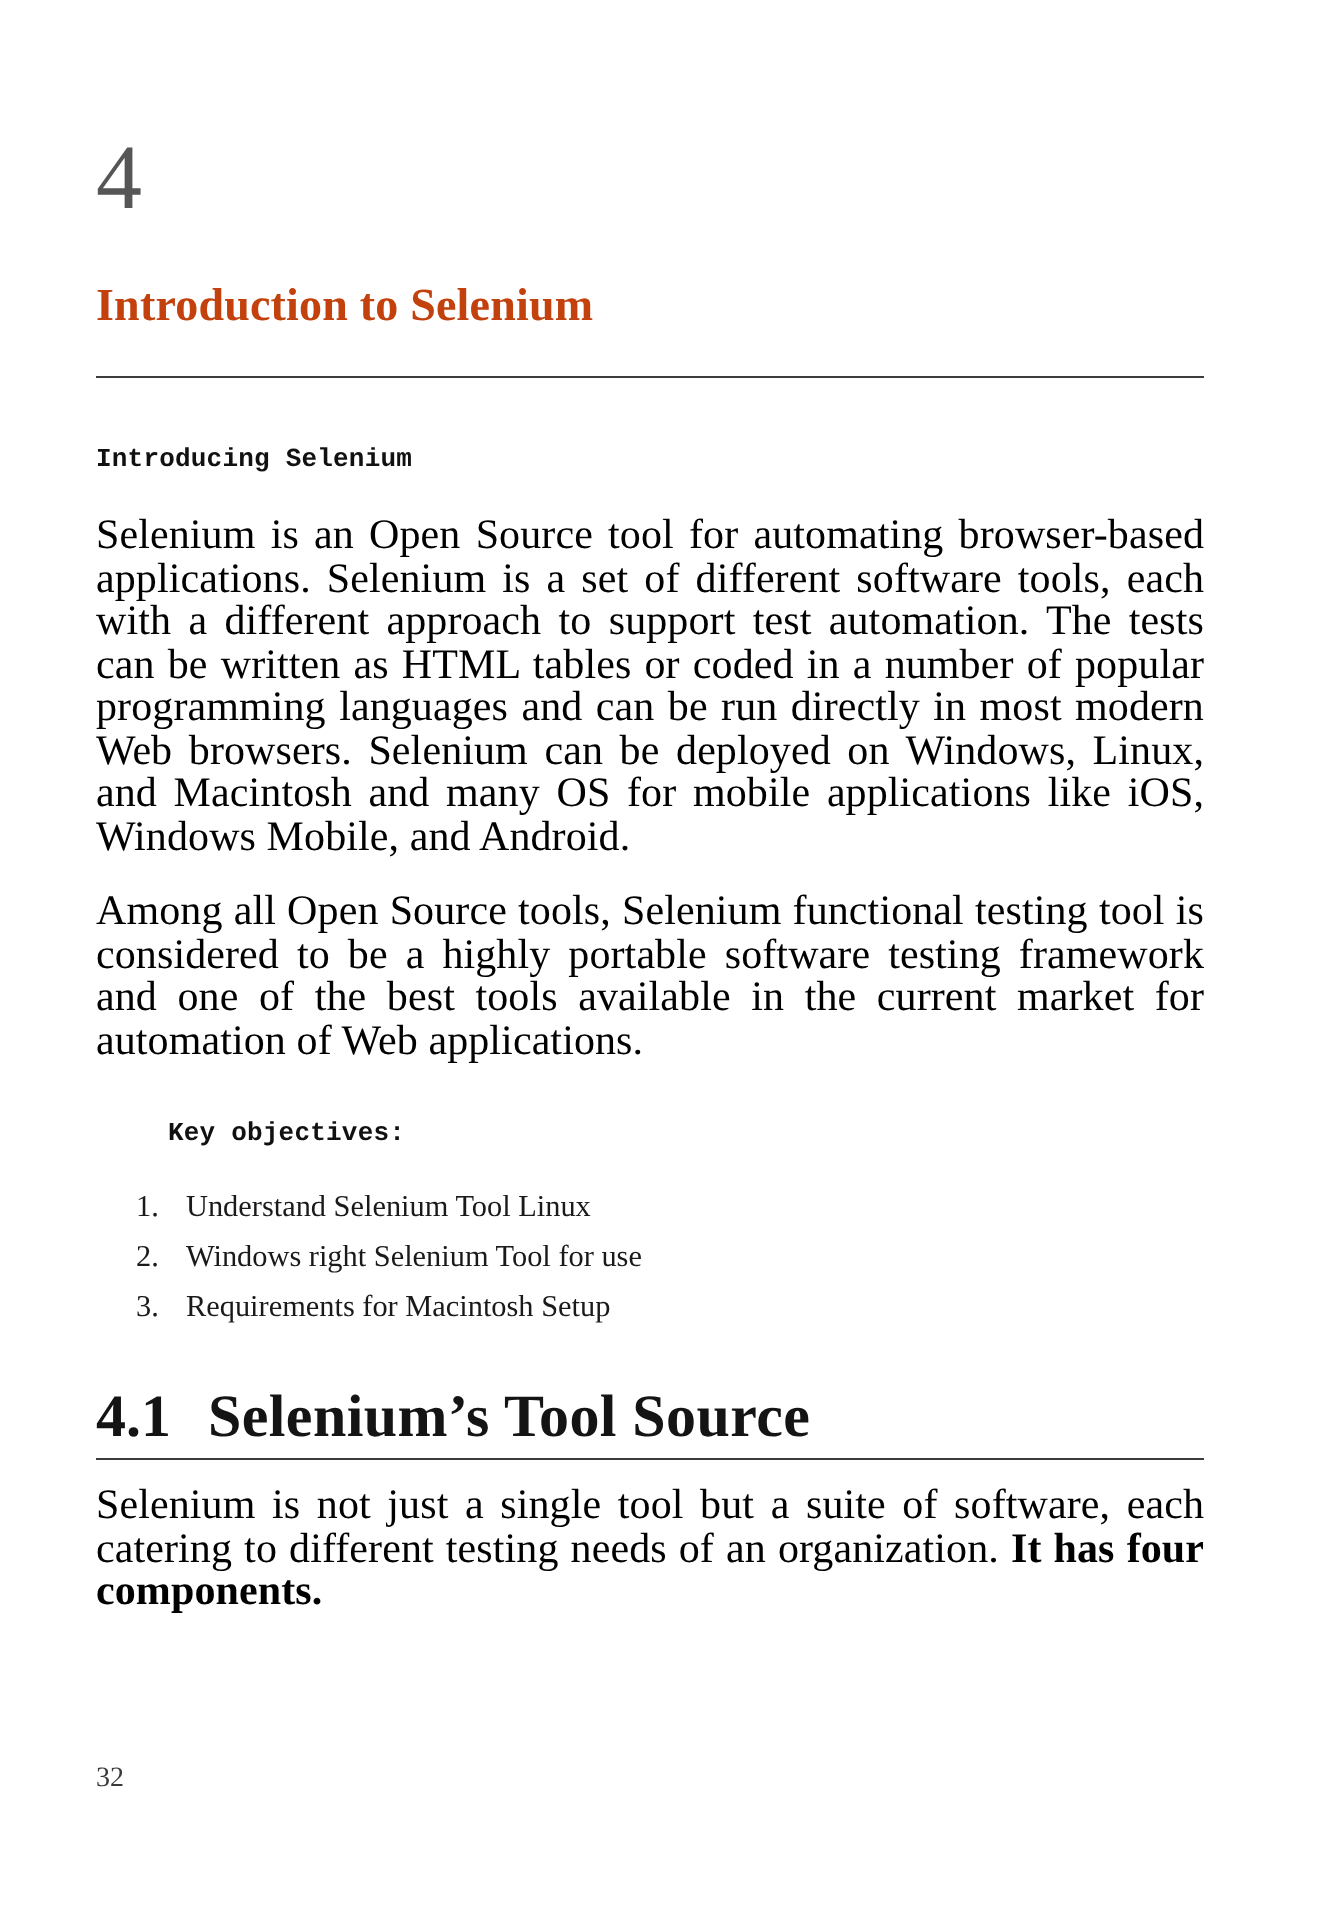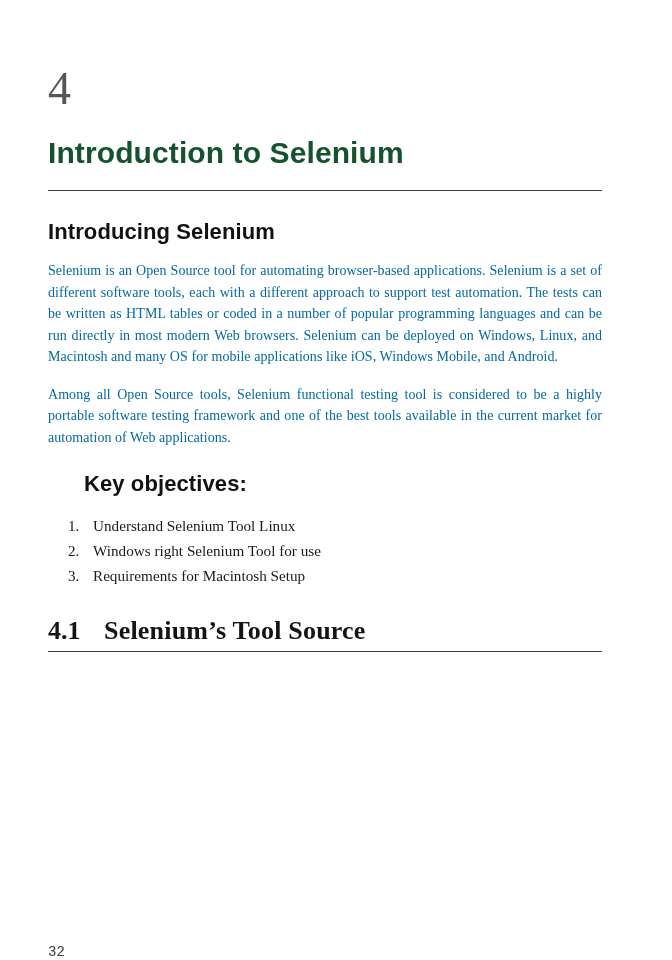--- a/index.html
+++ b/index.html
@@ -38,62 +38,62 @@
     font-family: "Liberation Serif", serif;
     font-size: 46px;
     line-height: 46px;
     color: #565656;
     font-weight: 400;
     padding-top: 66px;
     letter-spacing: 0.5px;
   }
 
   .chapter-title {
-    font-family: Liberation Sans, sans-serif;
-    font-size: 30px;
+    font-family: Liberation Serif, serif;
+    font-size: 23px;
     line-height: 34px;
     font-weight: 700;
-    color: #14532d;
+    color: #c2410c;
     margin-top: 24px;
     letter-spacing: 0.1px;
   }
 
   .rule-heavy {
     width: 554px;
     height: 0;
     border-top: 1.6px solid #3c3c3c;
     margin-top: 18px;
   }
 
   .rule-section {
     width: 554px;
     height: 0;
     border-top: 1.4px solid #3c3c3c;
     margin-top: 7px;
   }
 
   
   .sans-heading {
-    font-family: Liberation Sans, sans-serif;
-    font-size: 22px;
+    font-family: Liberation Mono, monospace;
+    font-size: 13px;
     line-height: 20px;
     font-weight: 700;
     color: #111111;
     letter-spacing: 0.1px;
   }
   .sans-heading.first { margin-top: 31px; }
   .sans-heading.key   { margin-top: 26px; margin-left: 36px; }
 
   
   p.body {
-    font-size: 14px;
+    font-size: 21px;
     line-height: 21.5px;
     text-align: justify;
     margin: 0;
-    color: #0369a1;
+    color: #000000;
     letter-spacing: 0.05px;
   }
   p.body.p1 { margin-top: 17px; }
   p.body.p2 { margin-top: 16px; }
   p.body.p3 { margin-top: 12px; text-align: justify; }
   p.body b  { font-weight: 700; }
 
   
   ol.objectives {
     margin: 14px 0 0 0;
@@ -112,45 +112,45 @@
     left: 20px;
     top: 0;
     width: 24px;
     text-align: left;
   }
 
   
   .section-heading {
     margin-top: 30px;
     font-family: "Liberation Serif", serif;
-    font-size: 26px;
+    font-size: 30px;
     line-height: 26px;
     font-weight: 700;
     color: #141414;
     display: flex;
     align-items: baseline;
   }
   .section-heading .sec-num {
     width: 56px;
     flex: 0 0 56px;
   }
   .section-heading .sec-title {
     flex: 1 1 auto;
     letter-spacing: 0.2px;
   }
 
   
   .folio {
     position: absolute;
     left: 48px;
-    top: 944px;
+    top: 882px;
     font-size: 14px;
     line-height: 16px;
     color: #3a3a3a;
-    font-family: Liberation Mono, monospace;
+    font-family: Liberation Serif, serif;
   }
 </style>
 </head>
 <body>
 
 <div class="page">
   <div class="content">
 
     <div class="chapter-number">4</div>
 
@@ -181,17 +181,18 @@
       </li>
     </ol>
 
     <div class="section-heading">
       <span class="sec-num">4.1</span>
       <span class="sec-title">Selenium’s Tool Source</span>
     </div>
 
     <div class="rule-section"></div>
 
+    <p class="body p3"><span>Selenium is not just a single tool but a suite of software, each catering to different testing needs of an organization. </span><b>It has four components.</b></p>
 
   </div>
 
   <div class="folio">32</div>
 </div>
 
 </body></html>

